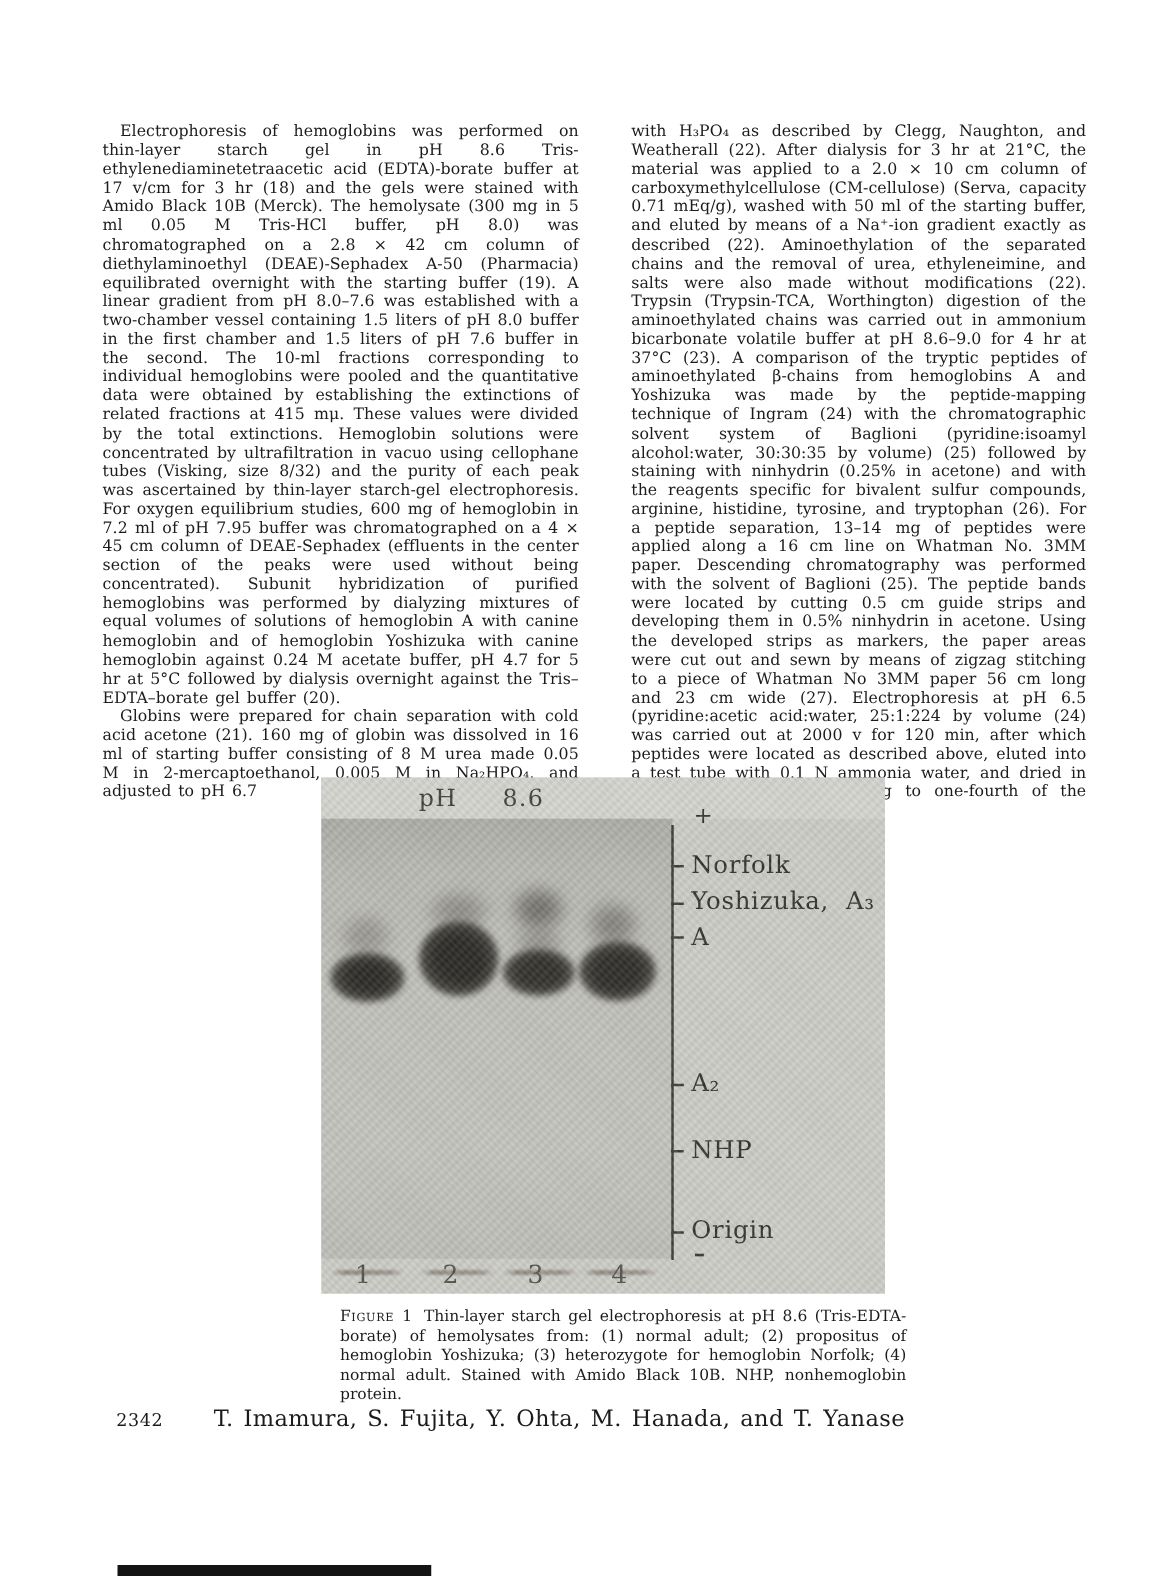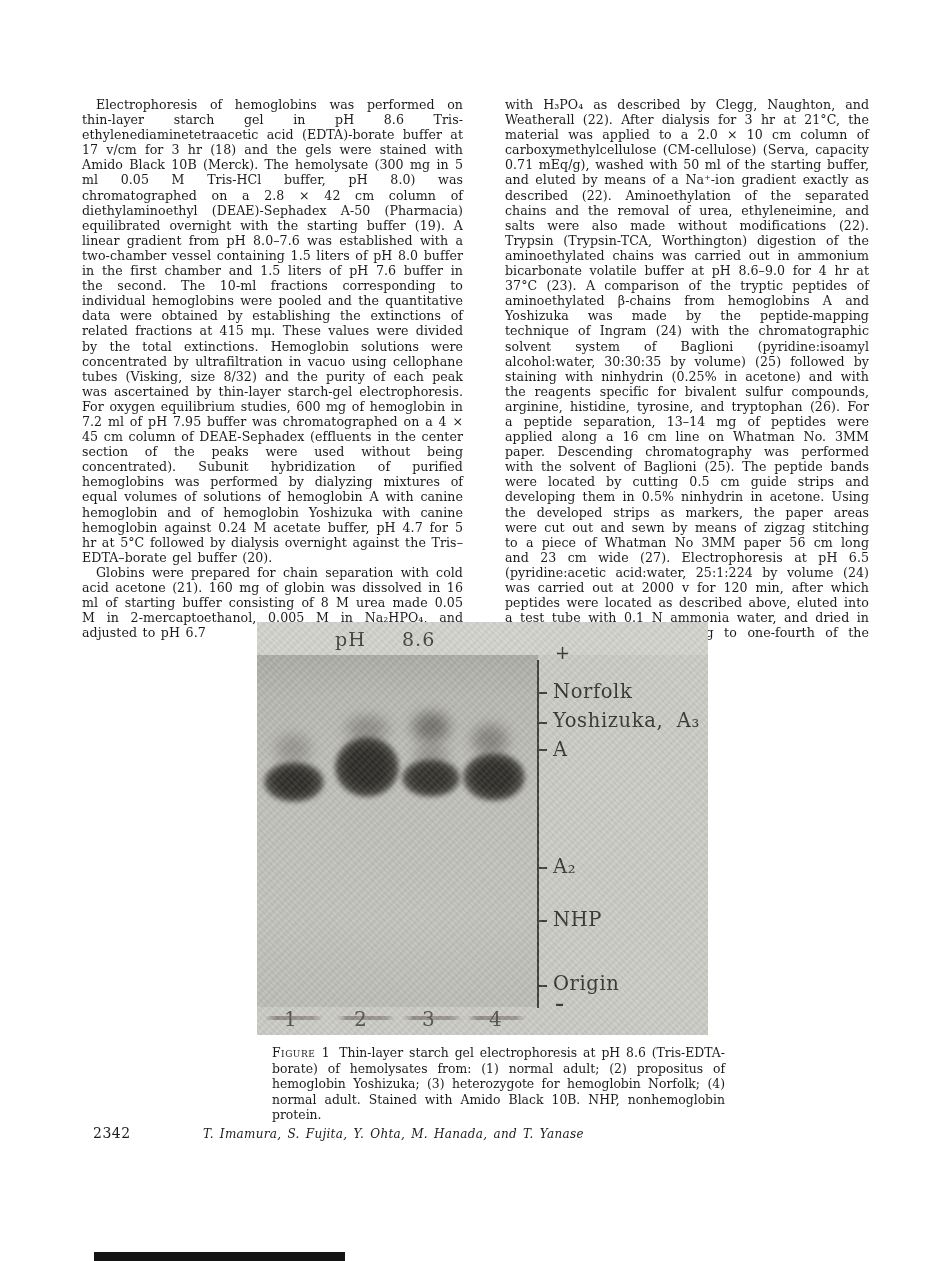--- a/index.html
+++ b/index.html
@@ -73,22 +73,22 @@
   .lane-num{position:absolute; top:385px; font-size:20px; color:#53534d;}
   .n1{left:27px;} .n2{left:97px;} .n3{left:165px;} .n4{left:232px;}
   
   .caption{
     position:absolute; left:256px; top:1045px; width:453px; z-index:2;
     font-size:12.4px; line-height:15.6px; text-align:justify; word-spacing:1.5px;margin-left:16px;
   }
   .figlabel{font-variant:small-caps; letter-spacing:0.5px; margin-right:9px;}
   
   .footer{position:absolute; left:93px; top:1125px; font-size:14px; z-index:1;}
-  .pagenum{margin-right:56px; letter-spacing:0.5px;}
-  .authors{font-style:italic; font-size:12px; letter-spacing:0.3px; word-spacing:2px;margin-left:12px;}
+  .pagenum{margin-right:36px; letter-spacing:0.5px;}
+  .authors{font-size:18px; letter-spacing:0.3px; word-spacing:2px;}
   
   .scan-bar{position:absolute; left:94px; top:1252px; width:251px; height:9px; background:#141414;}
 </style>
 </head>
 <body>
 
 <div class="page">
 
   <div class="col col-left">
     <p>Electrophoresis of hemoglobins was performed on thin-layer starch gel in pH 8.6 Tris-ethylenediaminetetraacetic acid (EDTA)-borate buffer at 17 v/cm for 3 hr (18) and the gels were stained with Amido Black 10B (Merck). The hemolysate (300 mg in 5 ml 0.05 M Tris-HCl buffer, pH 8.0) was chromatographed on a 2.8 × 42 cm column of diethylaminoethyl (DEAE)-Sephadex A-50 (Pharmacia) equilibrated overnight with the starting buffer (19). A linear gradient from pH 8.0–7.6 was established with a two-chamber vessel containing 1.5 liters of pH 8.0 buffer in the first chamber and 1.5 liters of pH 7.6 buffer in the second. The 10-ml fractions corresponding to individual hemoglobins were pooled and the quantitative data were obtained by establishing the extinctions of related fractions at 415 mμ. These values were divided by the total extinctions. Hemoglobin solutions were concentrated by ultrafiltration in vacuo using cellophane tubes (Visking, size 8/32) and the purity of each peak was ascertained by thin-layer starch-gel electrophoresis. For oxygen equilibrium studies, 600 mg of hemoglobin in 7.2 ml of pH 7.95 buffer was chromatographed on a 4 × 45 cm column of DEAE-Sephadex (effluents in the center section of the peaks were used without being concentrated). Subunit hybridization of purified hemoglobins was performed by dialyzing mixtures of equal volumes of solutions of hemoglobin A with canine hemoglobin and of hemoglobin Yoshizuka with canine hemoglobin against 0.24 M acetate buffer, pH 4.7 for 5 hr at 5°C followed by dialysis overnight against the Tris–EDTA–borate gel buffer (20).</p>

